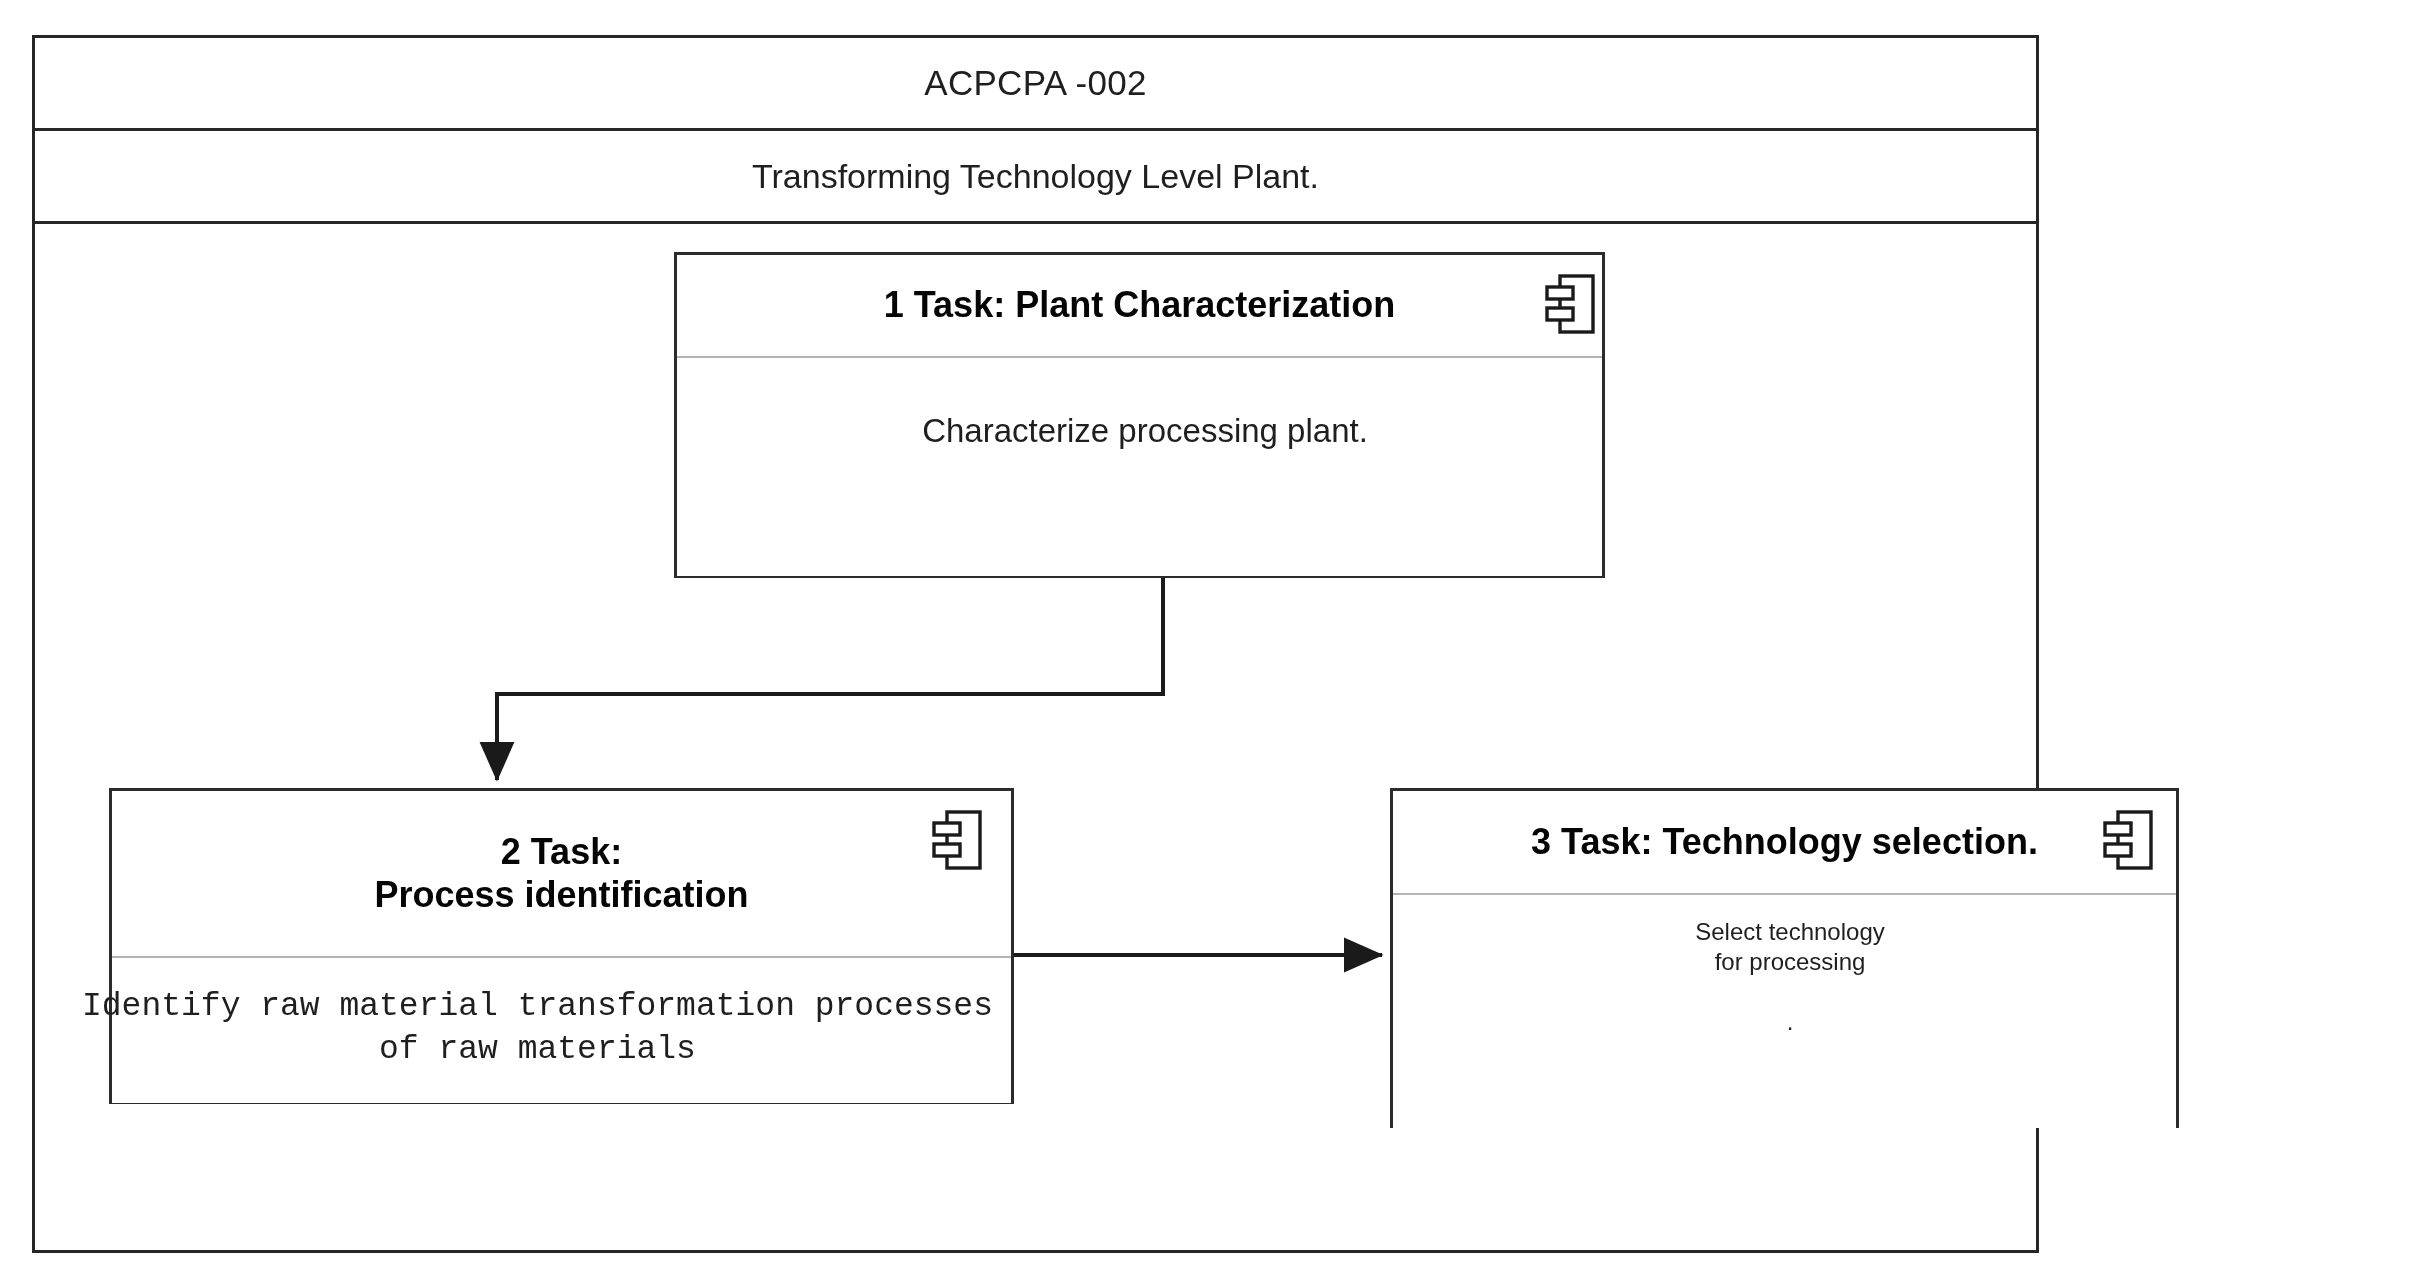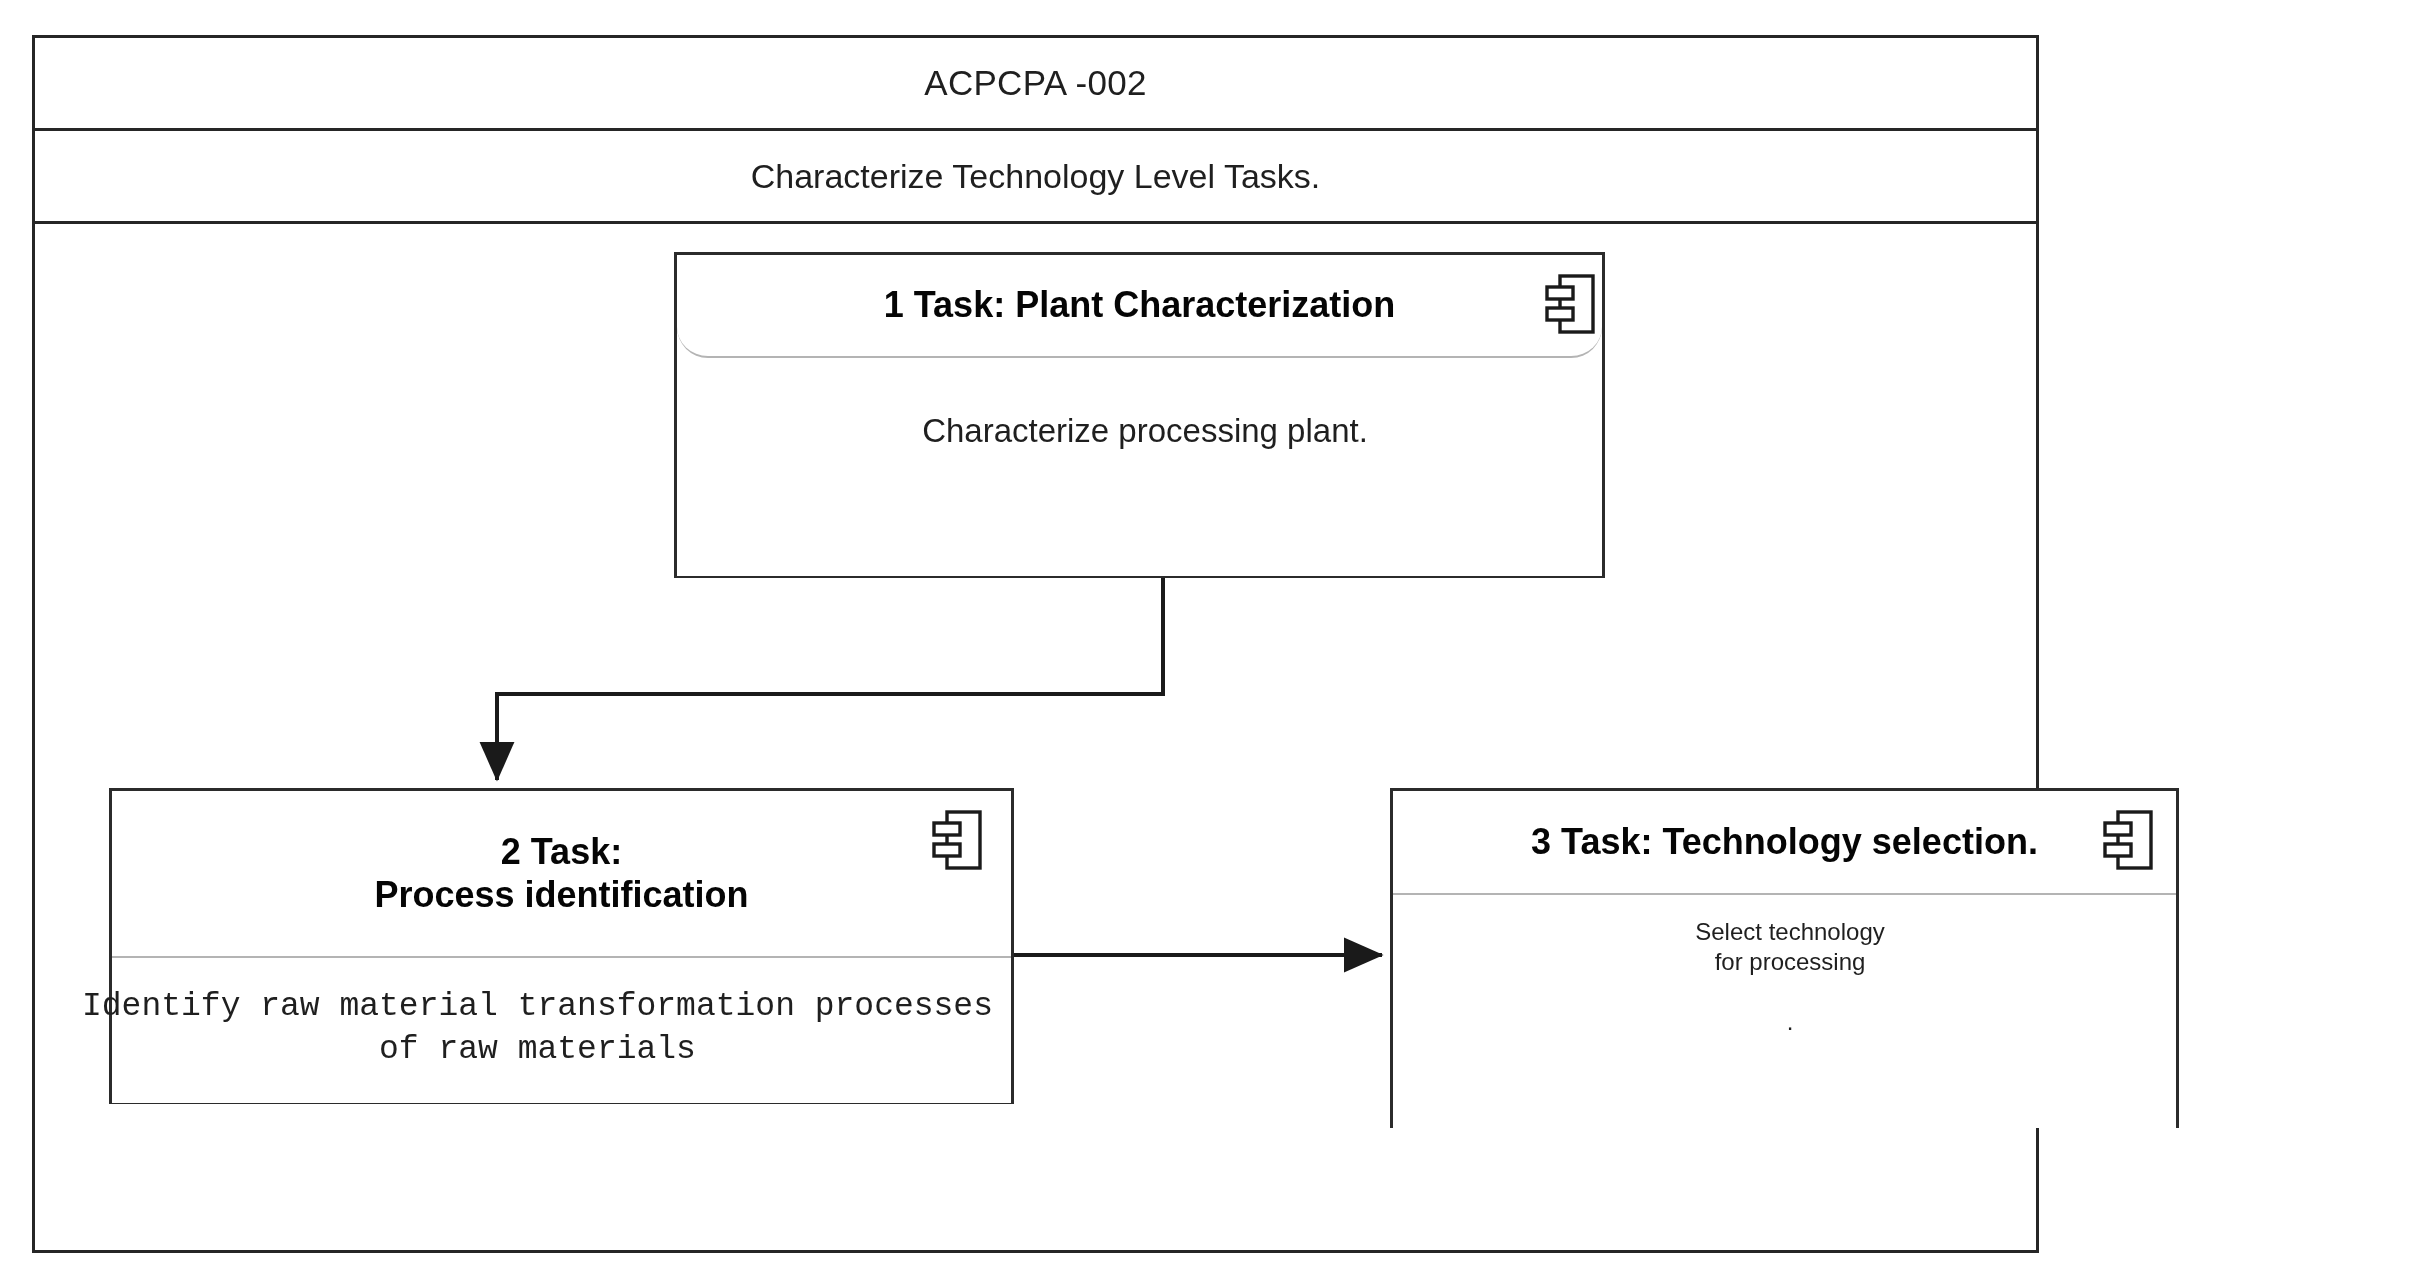--- a/index.html
+++ b/index.html
@@ -117,21 +117,21 @@
   .component-icon {
     position: absolute;
     width: 52px;
     height: 62px;
     pointer-events: none;
   }
 
   
   
   #node-1 { left: 674px; top: 252px; width: 931px; height: 326px; }
-  #node-1 .node-header { height: 103px; border-radius: 31px; }
+  #node-1 .node-header { height: 103px; }
   #node-1 .node-body   { height: 218px; padding-top: 52px; }
   #node-1 .component-icon { right: 6px; top: 18px; }
 
   
   #node-2 { left: 65px; top: 788px; width: 905px; height: 316px; margin-left: 44px; }
   #node-2 .node-header { height: 167px; }
   #node-2 .node-body   { height: 145px; padding-top: 28px; font-family: Liberation Mono, monospace; }
   #node-2 .component-icon { right: 28px; top: 18px; }
   #node-2 .node-body-text {
     font-size: 33px;
@@ -160,21 +160,21 @@
 
 <div id="canvas">
 
   <div class="frame">
 
     <div class="frame-row frame-title-row">
       <span class="frame-title-text">ACPCPA -002</span>
     </div>
 
     <div class="frame-row frame-subtitle-row">
-      <span class="frame-subtitle-text">Characterize Technology Level Tasks.</span>
+      <span class="frame-subtitle-text">Transforming Technology Level Plant.</span>
     </div>
 
   </div>
 
   <svg class="connector-layer" width="2419" height="1288" viewBox="0 0 2419 1288">
     <defs>
       <marker id="arrowhead" markerWidth="11" markerHeight="11" refX="9.6" refY="5" orient="auto" markerUnits="strokeWidth">
         <path d="M0,0.6 L10,5 L0,9.4 Z" fill="#1a1a1a"></path>
       </marker>
     </defs>

